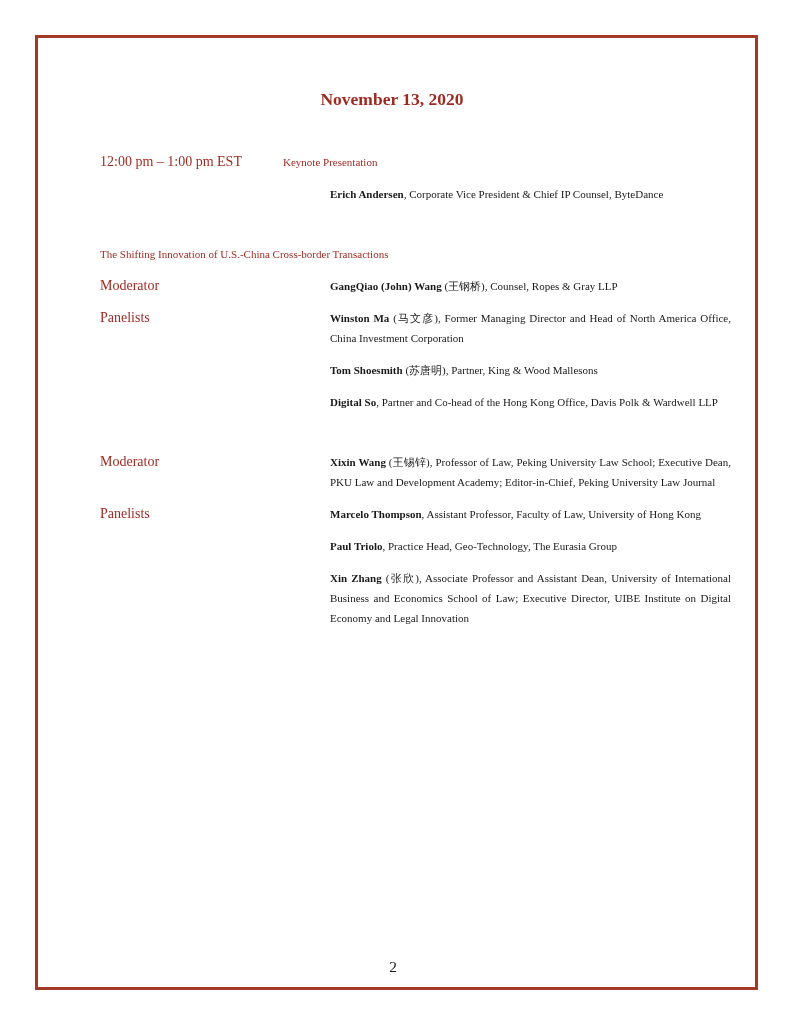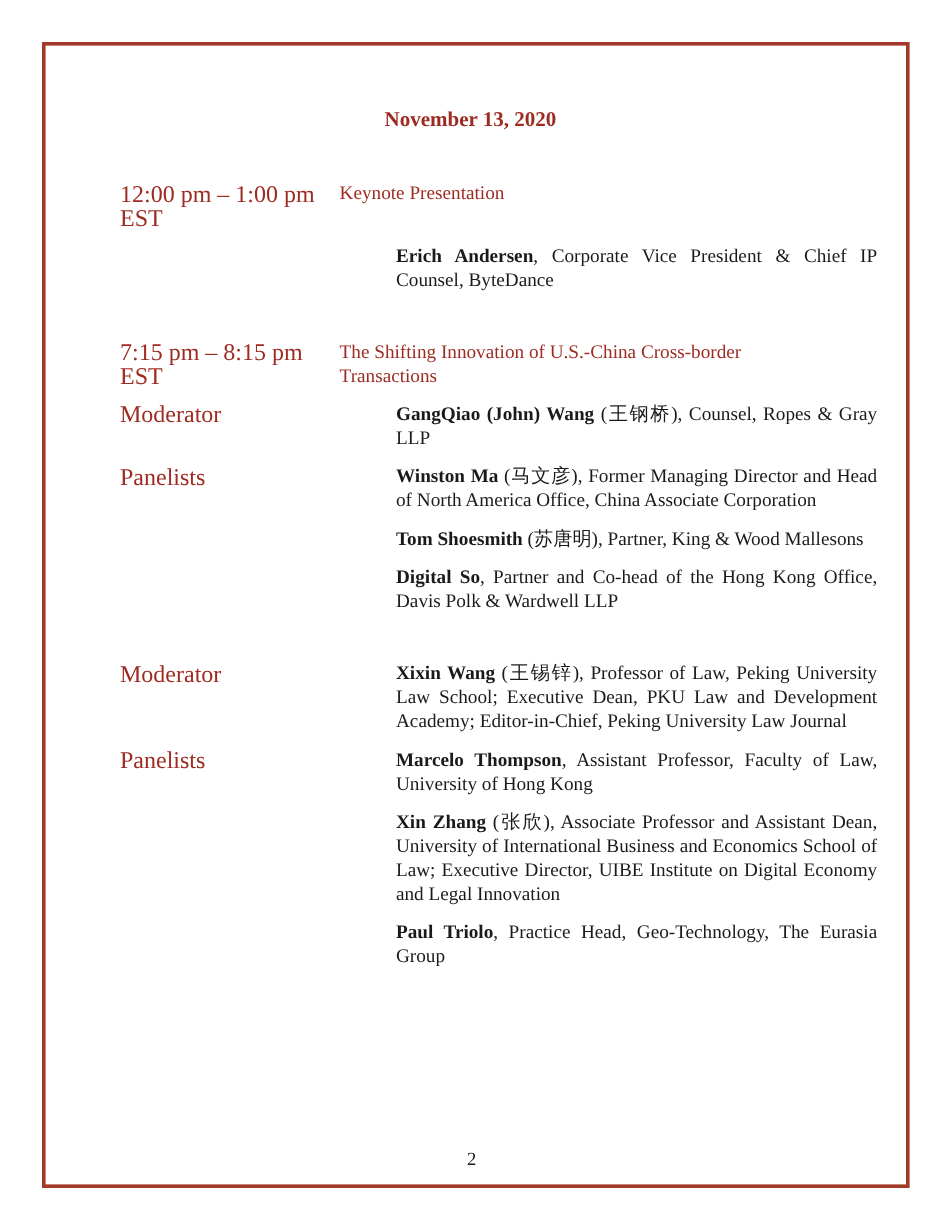--- a/index.html
+++ b/index.html
@@ -44,27 +44,27 @@
   .session:first-of-type { margin-top: 0; }
   .row {
     display: flex;
     align-items: flex-start;
     margin-bottom: 12px;
   }
   .left {
     width: 183px;
     flex: 0 0 183px;
     color: var(--accent);
-    font-size: 20px;
+    font-size: 14px;
     line-height: 20px;
   }
   .right {
     width: 401px;
     flex: 0 0 401px;
-    font-size: 16px;
+    font-size: 11px;
     line-height: 20px;
   }
   .session-title { color: var(--accent); }
   .para { text-align: justify; color: var(--text); margin-left: 47px; }
   .speaker-name { font-weight: bold; }
   .page-number {
     position: absolute;
     left: 0; right: 0;
     bottom: 48px;
     text-align: center;
@@ -87,30 +87,29 @@
         <div class="right session-title">Keynote Presentation</div>
       </div>
       <div class="row">
         <div class="left"></div>
         <div class="right para"><span class="speaker-name">Erich Andersen</span><span>, Corporate Vice President &amp; Chief IP Counsel, ByteDance</span></div>
       </div>
     </div>
 
     <div class="session">
       <div class="row">
-        <div class="left">7:15 pm – 8:15 pm EST</div>
         <div class="right session-title">The Shifting Innovation of U.S.-China Cross-border Transactions</div>
       </div>
       <div class="row">
         <div class="left">Moderator</div>
         <div class="right para"><span class="speaker-name">GangQiao (John) Wang</span><span> (王钢桥), Counsel, Ropes &amp; Gray LLP</span></div>
       </div>
       <div class="row">
         <div class="left">Panelists</div>
-        <div class="right para"><span class="speaker-name">Winston Ma</span><span> (马文彦), Former Managing Director and Head of North America Office, China Associate Corporation</span></div>
+        <div class="right para"><span class="speaker-name">Winston Ma</span><span> (马文彦), Former Managing Director and Head of North America Office, China Investment Corporation</span></div>
       </div>
       <div class="row">
         <div class="left"></div>
         <div class="right para"><span class="speaker-name">Tom Shoesmith</span><span> (苏唐明), Partner, King &amp; Wood Mallesons</span></div>
       </div>
       <div class="row">
         <div class="left"></div>
         <div class="right para"><span class="speaker-name">Digital So</span><span>, Partner and Co-head of the Hong Kong Office, Davis Polk &amp; Wardwell LLP</span></div>
       </div>
     </div>
@@ -119,23 +118,23 @@
       <div class="row">
         <div class="left">Moderator</div>
         <div class="right para"><span class="speaker-name">Xixin Wang</span><span> (王锡锌), Professor of Law, Peking University Law School; Executive Dean, PKU Law and Development Academy; Editor-in-Chief, Peking University Law Journal</span></div>
       </div>
       <div class="row">
         <div class="left">Panelists</div>
         <div class="right para"><span class="speaker-name">Marcelo Thompson</span><span>, Assistant Professor, Faculty of Law, University of Hong Kong</span></div>
       </div>
       <div class="row">
         <div class="left"></div>
-        <div class="right para"><span class="speaker-name">Xin Zhang</span><span> (张欣), Associate Professor and Assistant Dean, University of International Business and Economics School of Law; Executive Director, UIBE Institute on Digital Economy and Legal Innovation</span></div>
+        <div class="right para"><span class="speaker-name">Paul Triolo</span><span>, Practice Head, Geo-Technology, The Eurasia Group</span></div>
       </div>
       <div class="row">
         <div class="left"></div>
-        <div class="right para"><span class="speaker-name">Paul Triolo</span><span>, Practice Head, Geo-Technology, The Eurasia Group</span></div>
+        <div class="right para"><span class="speaker-name">Xin Zhang</span><span> (张欣), Associate Professor and Assistant Dean, University of International Business and Economics School of Law; Executive Director, UIBE Institute on Digital Economy and Legal Innovation</span></div>
       </div>
     </div>
   </div>
 
   <div class="page-number">2</div>
 </div>
 
 </body></html>

